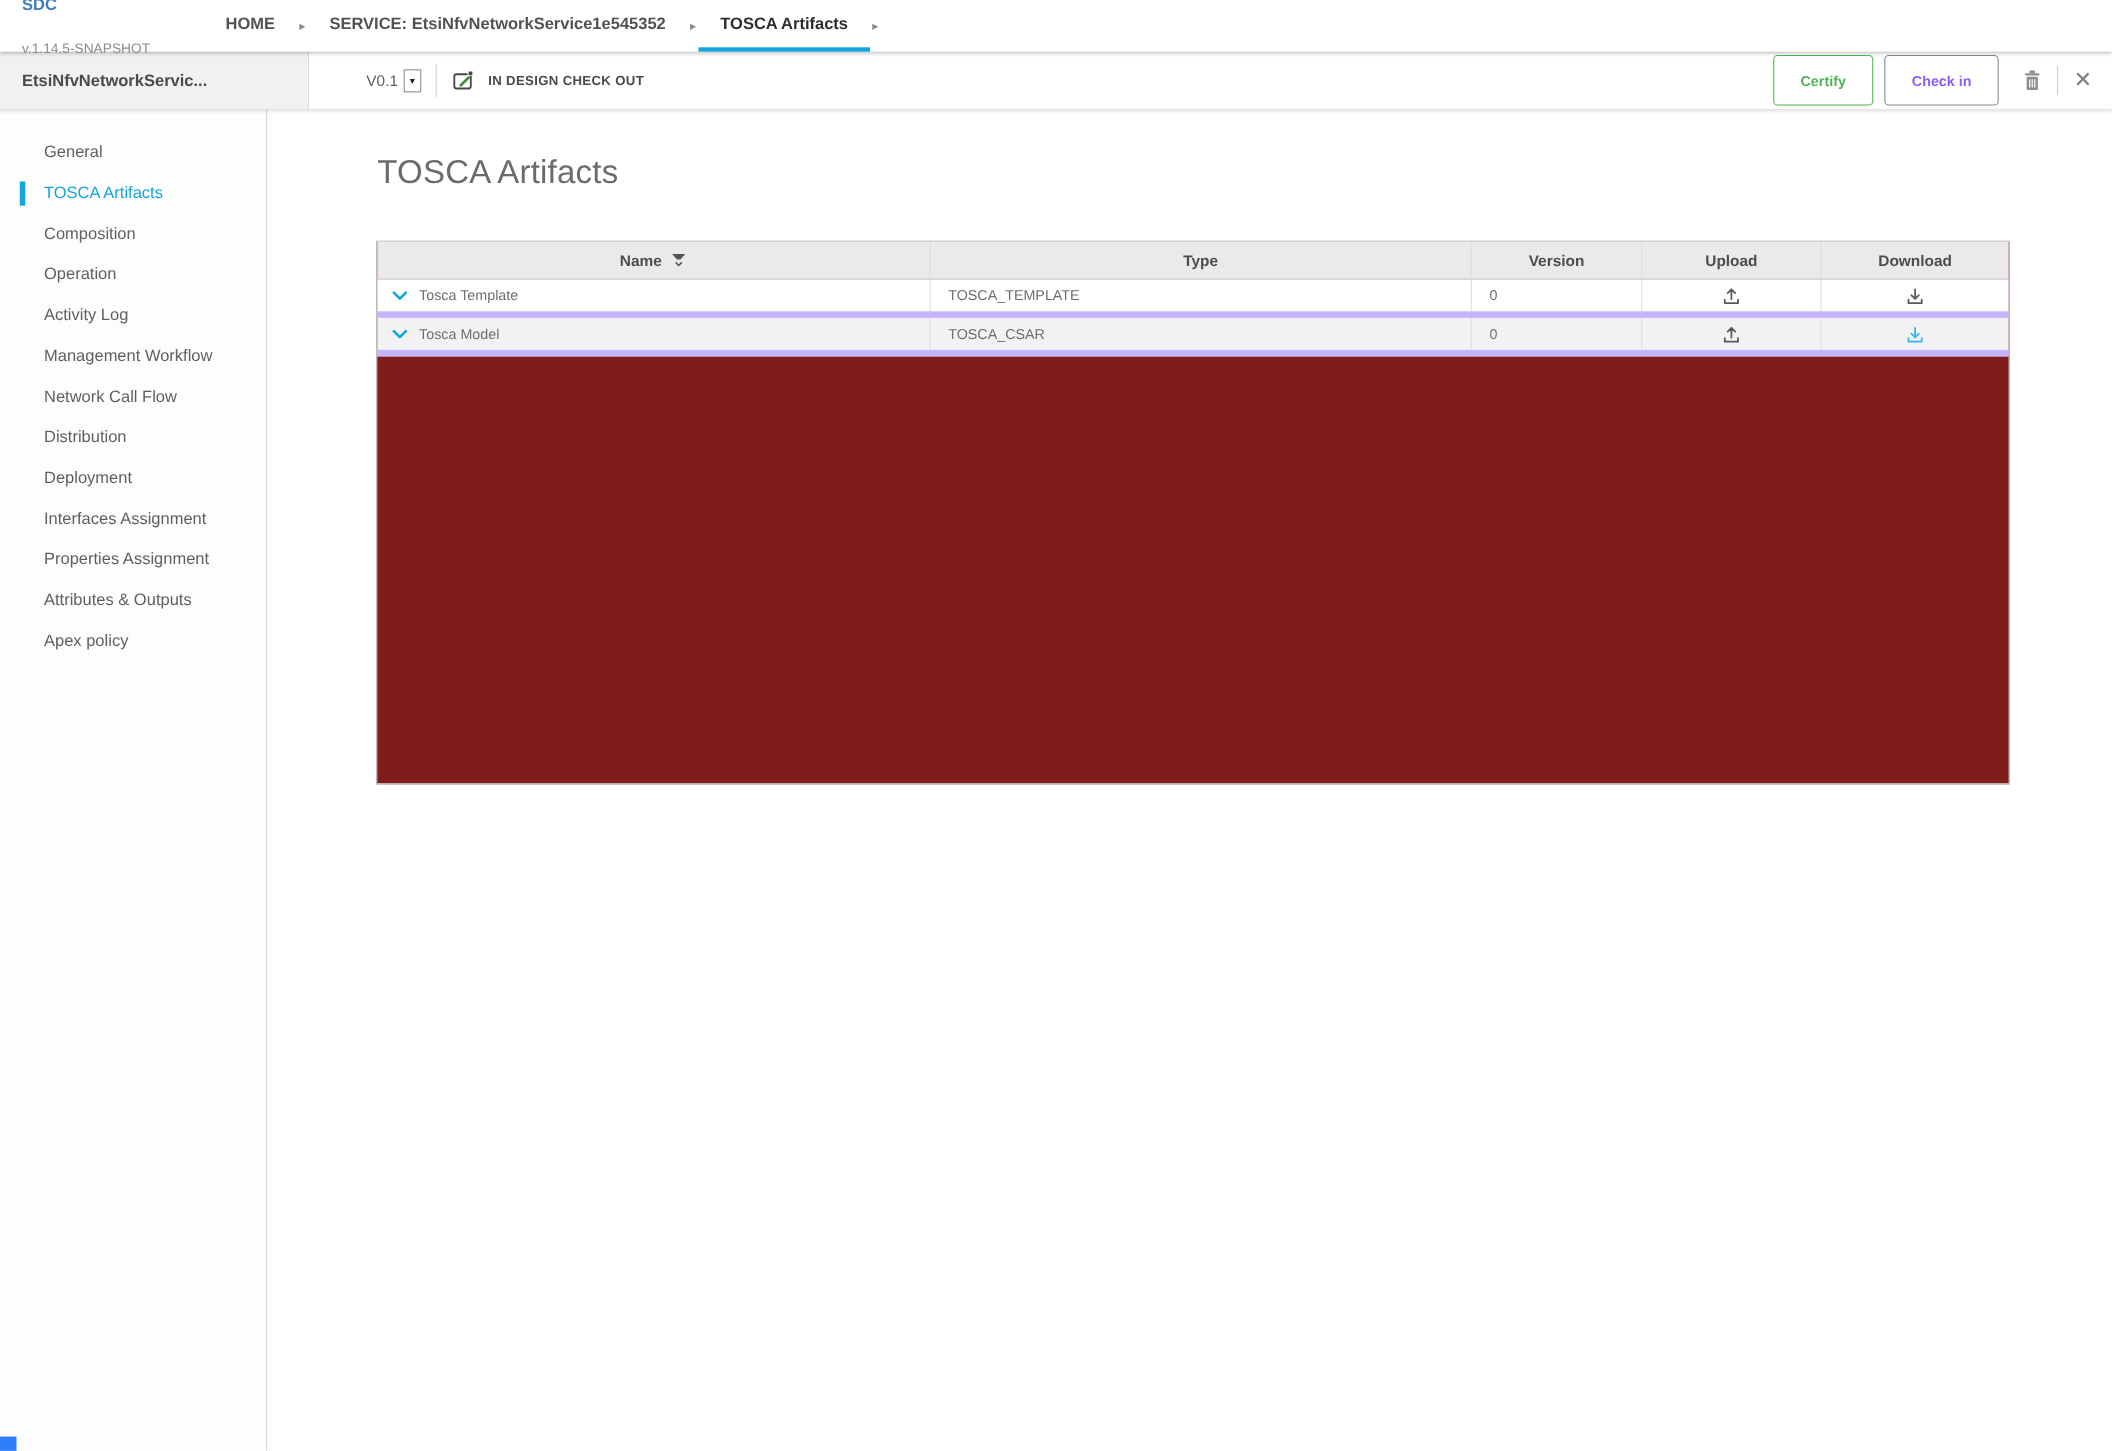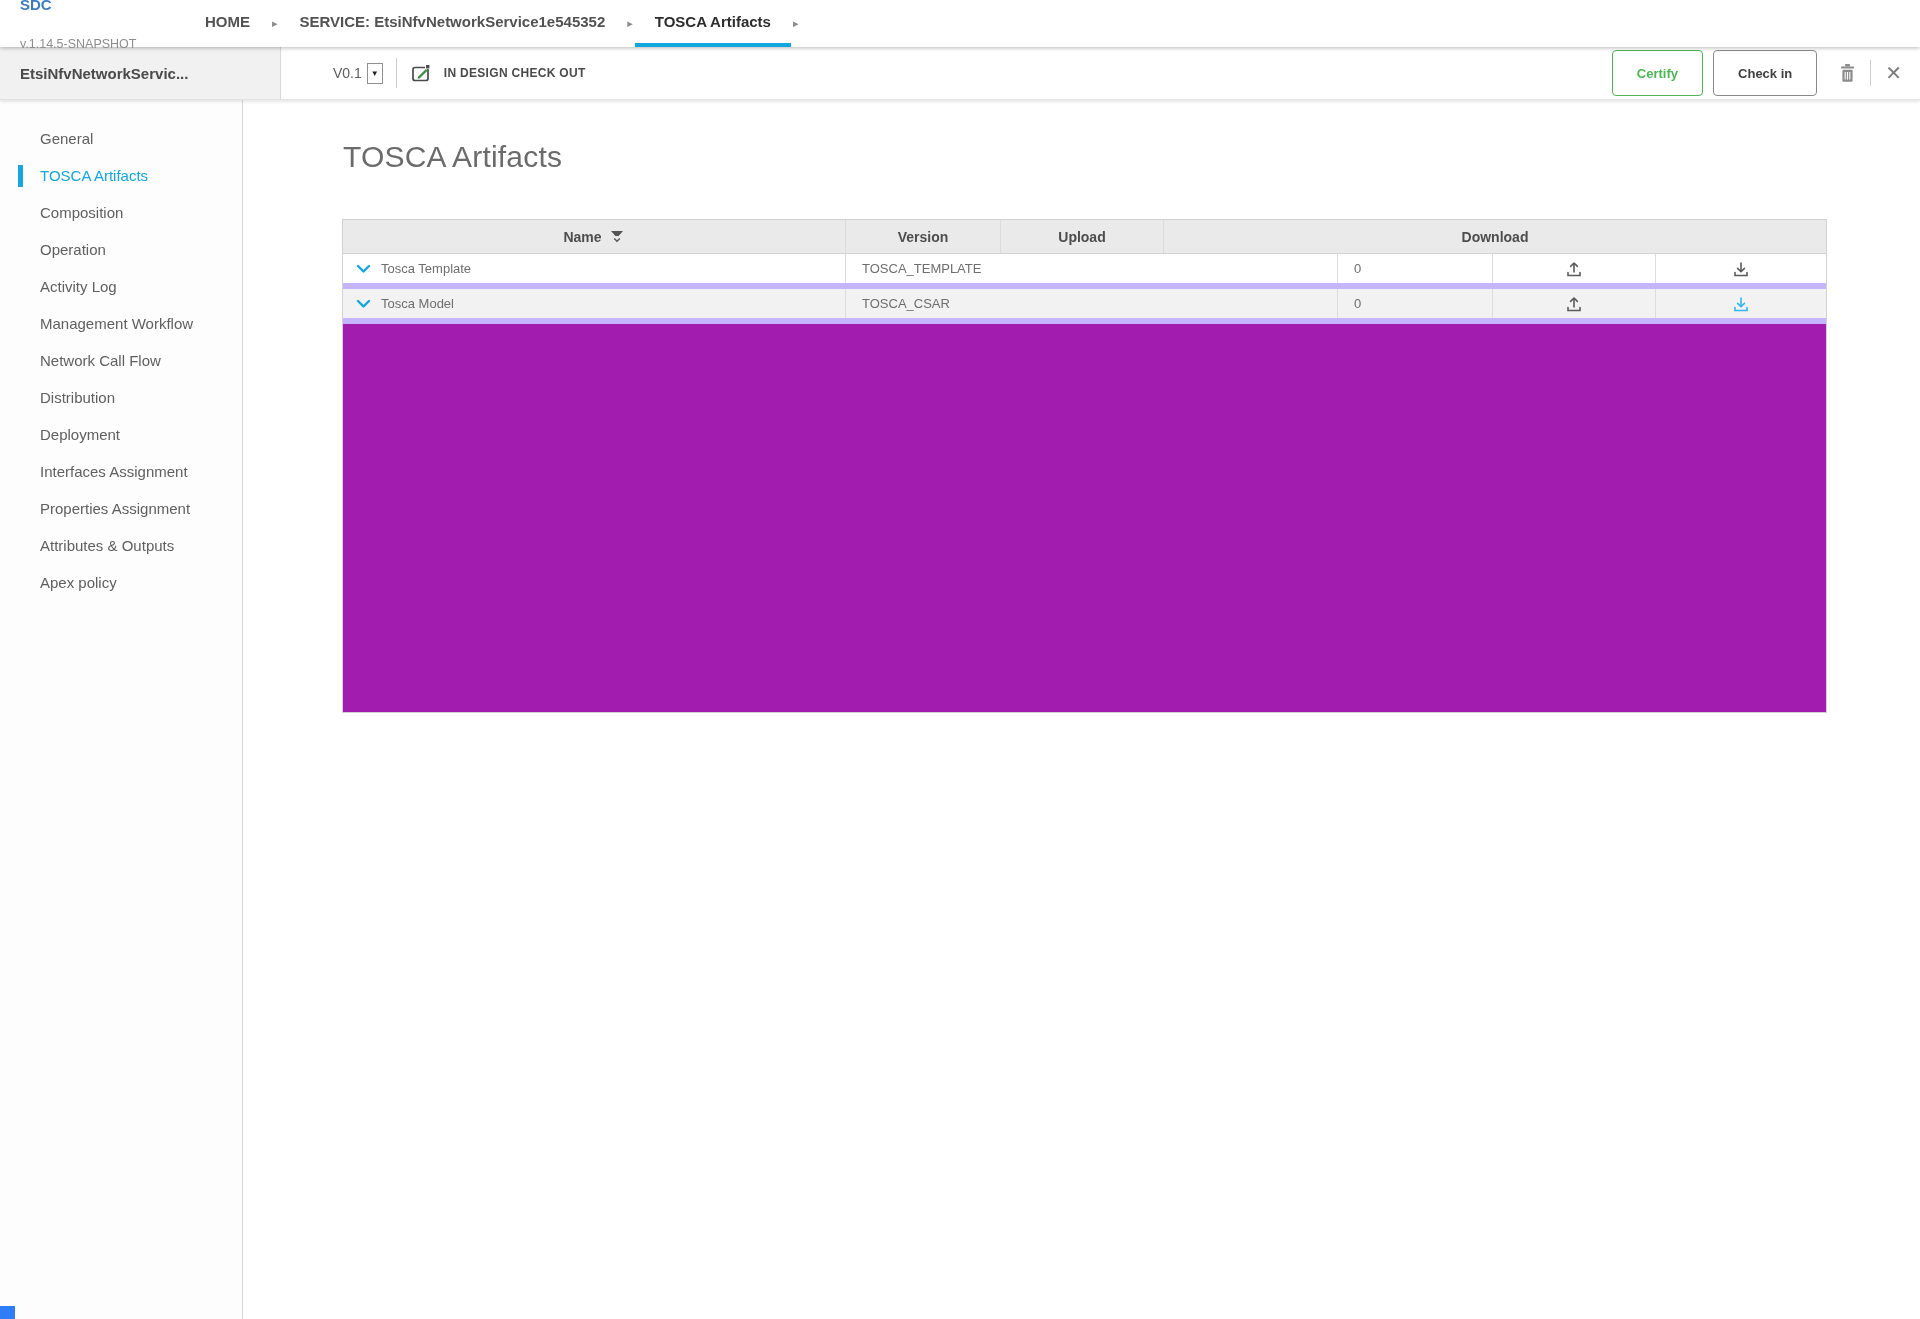--- a/index.html
+++ b/index.html
@@ -32,21 +32,21 @@
   .version-stepper { margin-left:5px; width:16px; height:21px; border:1px solid #8f8f8f;
                      background:#fff; display:inline-flex; align-items:center;
                      justify-content:center; font-size:8px; color:#222; cursor:pointer; }
   .vb-divider { width:1px; height:30px; background:#ccc; margin:0 14px 0 13px; }
   .status-icon { margin-right:10px; display:inline-flex; }
   .status-label { font-size:12px; font-weight:bold; color:#4a4a4a; letter-spacing:.3px; }
   .vb-actions { margin-left:auto; display:flex; align-items:center; padding-right:18px; }
   .btn { height:46px; padding:0 24px; border-radius:4px; background:#fff;
          font-size:13px; font-weight:600; cursor:pointer; font-family:inherit; }
   .btn-certify { border:1px solid #4db553; color:#4db553; }
-  .btn-checkin { border:1px solid #8a8a8a; color:#404040; margin-left:10px; }
+  .btn-checkin { border:1px solid #8a8a8a; color:#8b5cf6; margin-left:10px; }
   .icon-btn { background:none; border:none; cursor:pointer; display:inline-flex;
               align-items:center; justify-content:center; }
   .trash-btn { margin-left:22px; }
   .actions-divider { width:1px; height:26px; background:#ccc; margin:0 14px; }
   .close-btn { font-size:20px; color:#7d7d7d; line-height:1; }
 
   
   .sidebar { position:absolute; top:100px; left:0; bottom:0; width:243px;
              background:#fdfdfd; border-right:1px solid #d8d8d8; z-index:10; }
   .menu { list-style:none; margin-top:20px; }
@@ -55,21 +55,21 @@
   .menu li.active { color:#13a5dd; }
   .menu li.active::before { content:""; position:absolute; left:18px; top:50%;
              transform:translateY(-50%); width:5px; height:22px; background:#13a5dd; }
 
   
   .main { position:absolute; top:100px; left:243px; right:0; bottom:0; background:#fff; }
   .page-title { position:absolute; left:100px; top:40px; font-size:30px;
                 font-weight:400; color:#6b6b6b; letter-spacing:.2px; }
 
   .artifact-table { position:absolute; left:99px; top:119px; width:1485px; height:494px;
-                    border:1px solid #d2d2d2; background:#a21caf;text-align:center; }
+                    border:1px solid #d2d2d2; background:#7f1d1d;text-align:center; }
   .thead { display:flex; height:34px; background:#eaeaea; border-bottom:1px solid #d2d2d2; }
   .th { display:flex; align-items:center; justify-content:center; gap:7px;
         font-size:14px; font-weight:bold; color:#4d4d4d; }
   .trow { display:flex; height:35px; border-bottom:6px solid #c4b5fd; background:#fff; }
   .trow.alt { background:#f2f2f2; }
   .td { display:flex; align-items:center; font-size:13px; color:#6e6e6e; }
   .c0 { width:502px; }  .c1 { width:492px; }  .c2 { width:155px; }
   .c3 { width:163px; }  .c4 { flex:1; }
   .bl { border-left:1px solid #dcdcdc; }
   .td.c0 { padding-left:13px; gap:10px; }
@@ -170,20 +170,21 @@
 
   <div class="artifact-table">
     <div class="thead">
       <div class="th c0">
         <span>Name</span>
         <svg width="16" height="15" viewBox="0 0 16 15">
           <polygon points="2,2 14,2 9.6,7 6.4,7" fill="#555"></polygon>
           <path d="M5.2 9.5 L8 12.3 L10.8 9.5" fill="none" stroke="#555" stroke-width="1.4"></path>
         </svg>
       </div>
+      <div class="th c1 bl">Type</div>
       <div class="th c2 bl">Version</div>
       <div class="th c3 bl">Upload</div>
       <div class="th c4 bl">Download</div>
     </div>
 
     <div class="trow">
       <div class="td c0">
         <span class="chev">
           <svg width="15" height="10" viewBox="0 0 15 10">
               <path d="M2 2 L7.5 7.5 L13 2" fill="none" stroke="#13a5dd" stroke-width="2.4" stroke-linecap="round" stroke-linejoin="round"></path>

